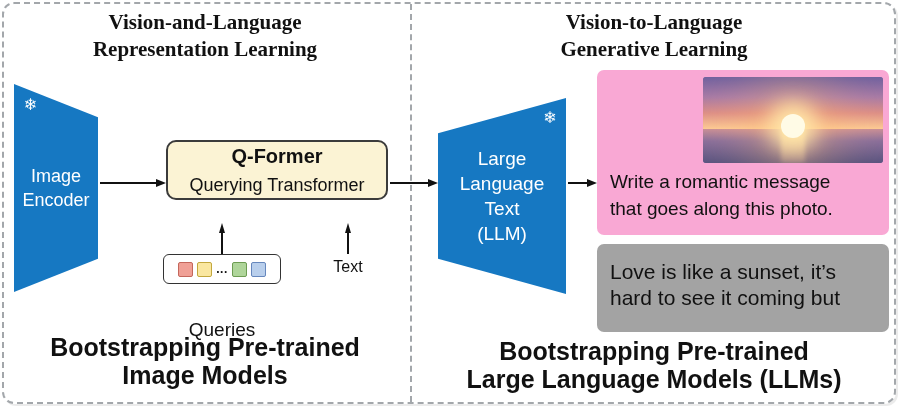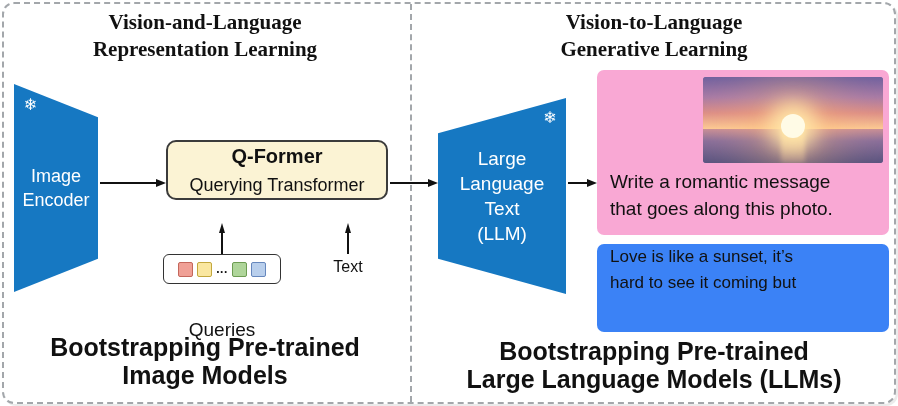--- a/index.html
+++ b/index.html
@@ -77,22 +77,22 @@
   .a-queries { left:221px; top:232px; height:22px; }
   .a-text    { left:347px; top:232px; height:22px; }
   
   .prompt-box {
     position:absolute; left:597px; top:70px; width:292px; height:165px;
     background:#f9a8d4; border-radius:7px;
   }
   .prompt-text { position:absolute; left:13px; top:98px; font-size:19px; line-height:27px; }
   .response-box {
     position:absolute; left:597px; top:244px; width:292px; height:88px;
-    background:#3b82f6; border-radius:7px; padding:0 0 0 13px;
-    font-size:17px; line-height:26px;
+    background:#a3a3a3; border-radius:7px; padding:15px 0 0 13px;
+    font-size:21px; line-height:26px;
   }
   
   .photo { position:absolute; left:106px; top:7px; width:180px; height:86px; border-radius:3px; overflow:hidden; background:#7b68a8; }
   .photo-sky { position:absolute; left:0; right:0; top:0; height:62%;
     background:linear-gradient(180deg,#70619f 0%,#a87ba6 38%,#dd8f87 68%,#ffcf95 100%); }
   .photo-sea { position:absolute; left:0; right:0; bottom:0; height:40%;
     background:linear-gradient(180deg,#c98f97 0%,#8a6f9b 35%,#595480 100%); }
   .photo-glint { position:absolute; left:50%; top:58%; bottom:0; width:24px; transform:translateX(-50%);
     background:linear-gradient(180deg,rgba(255,235,180,0.95),rgba(255,215,170,0.2)); filter:blur(2px); }
   .photo-sun { position:absolute; left:50%; top:57%; width:24px; height:24px; transform:translate(-50%,-50%);

